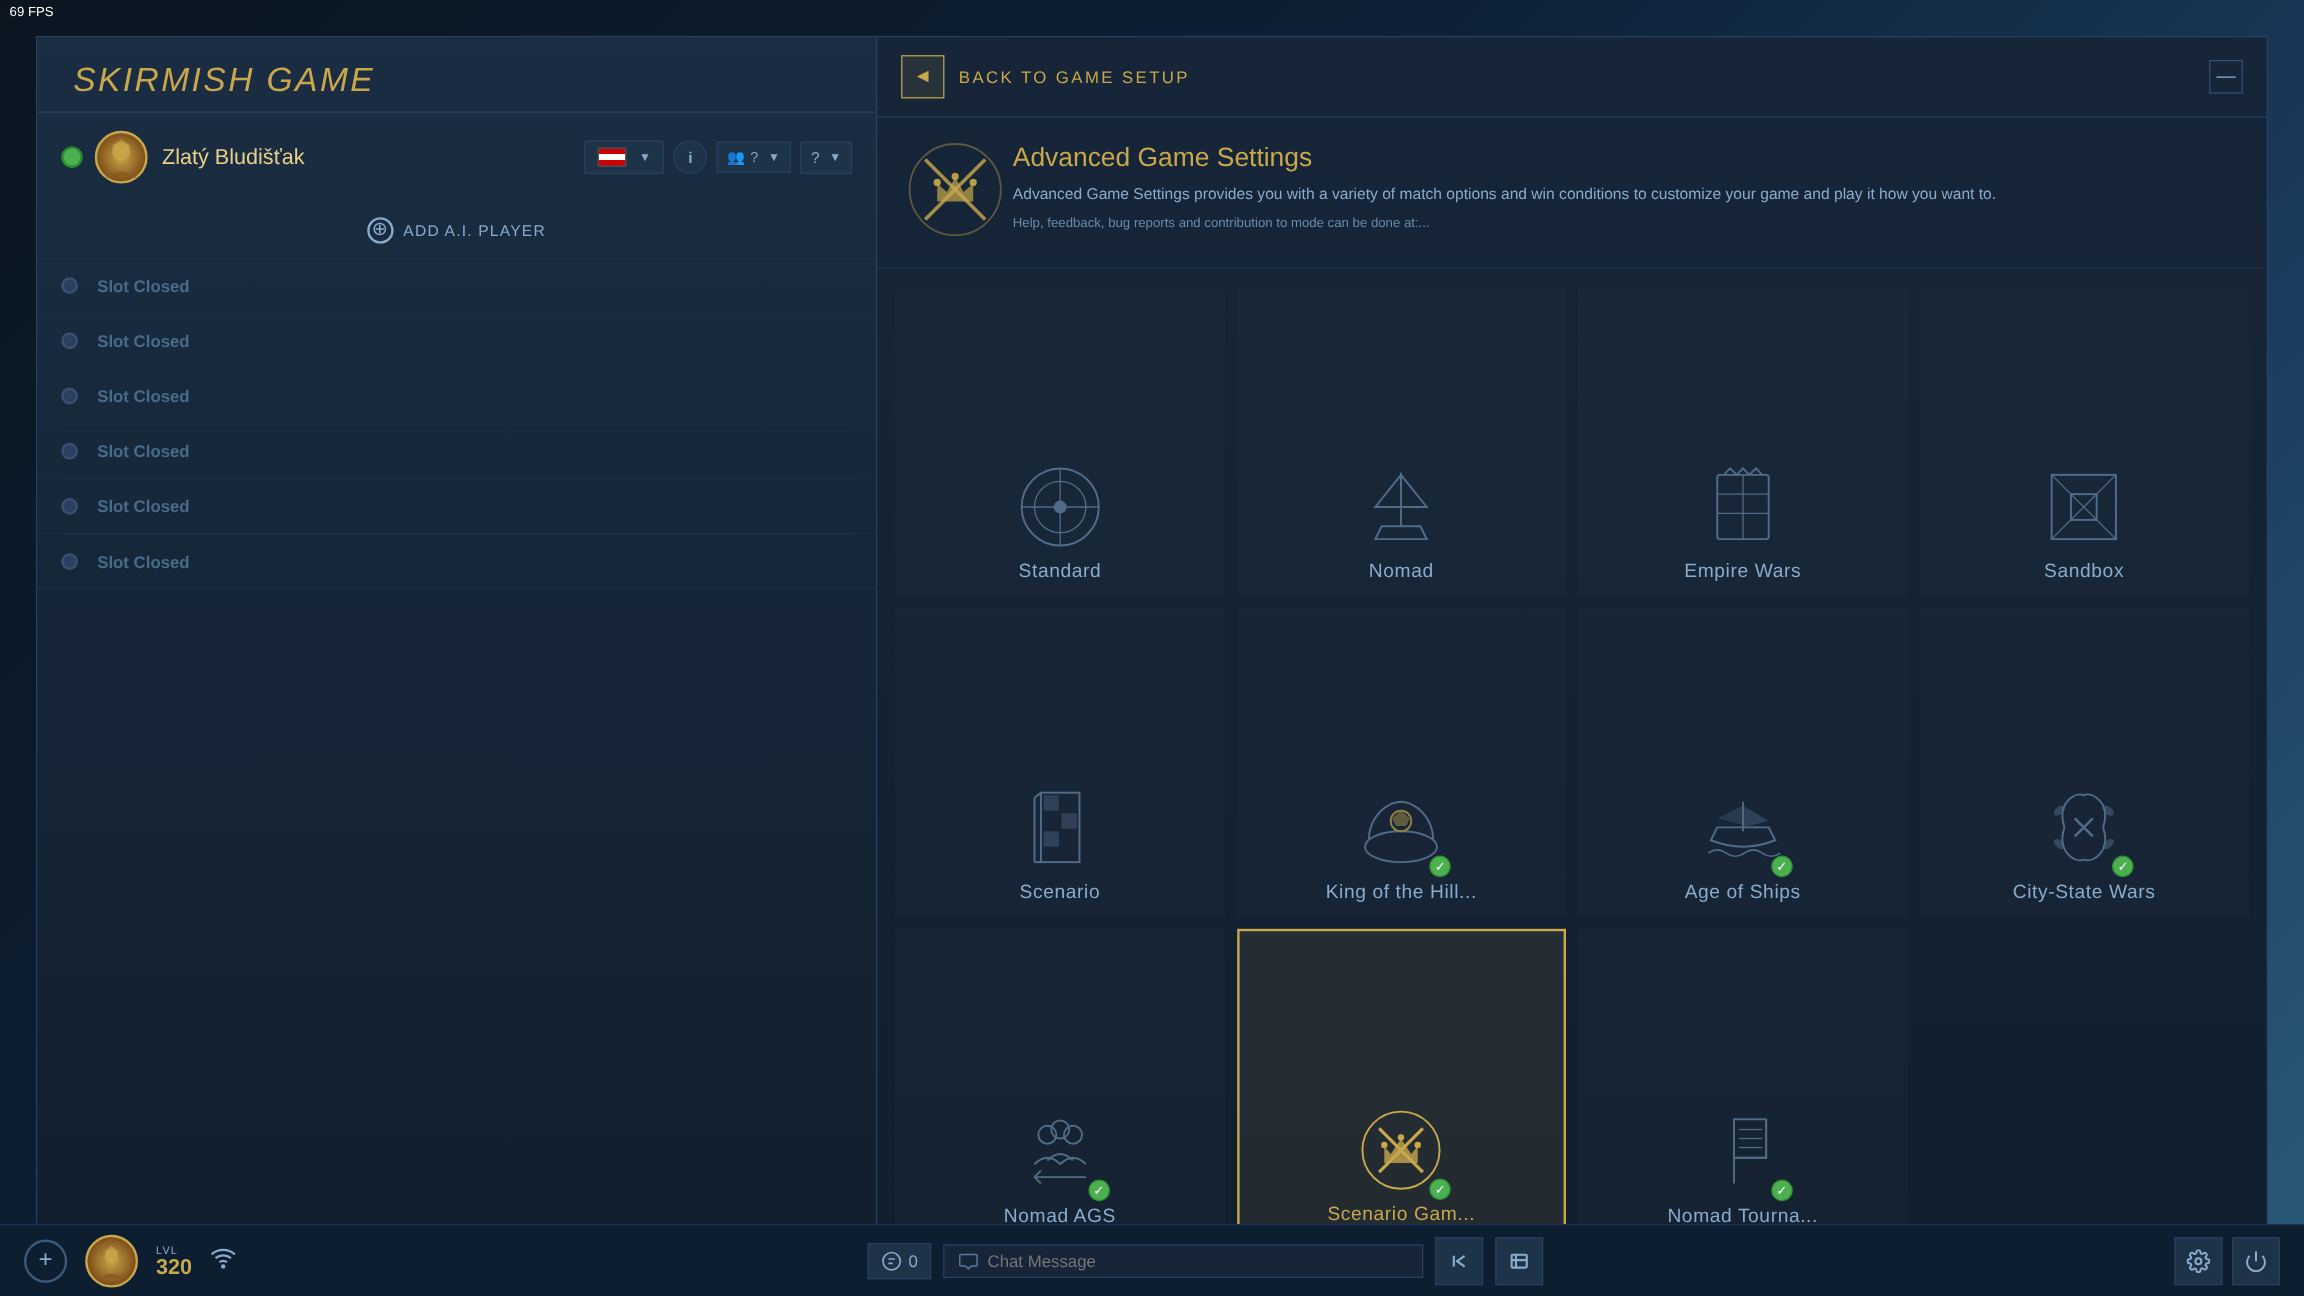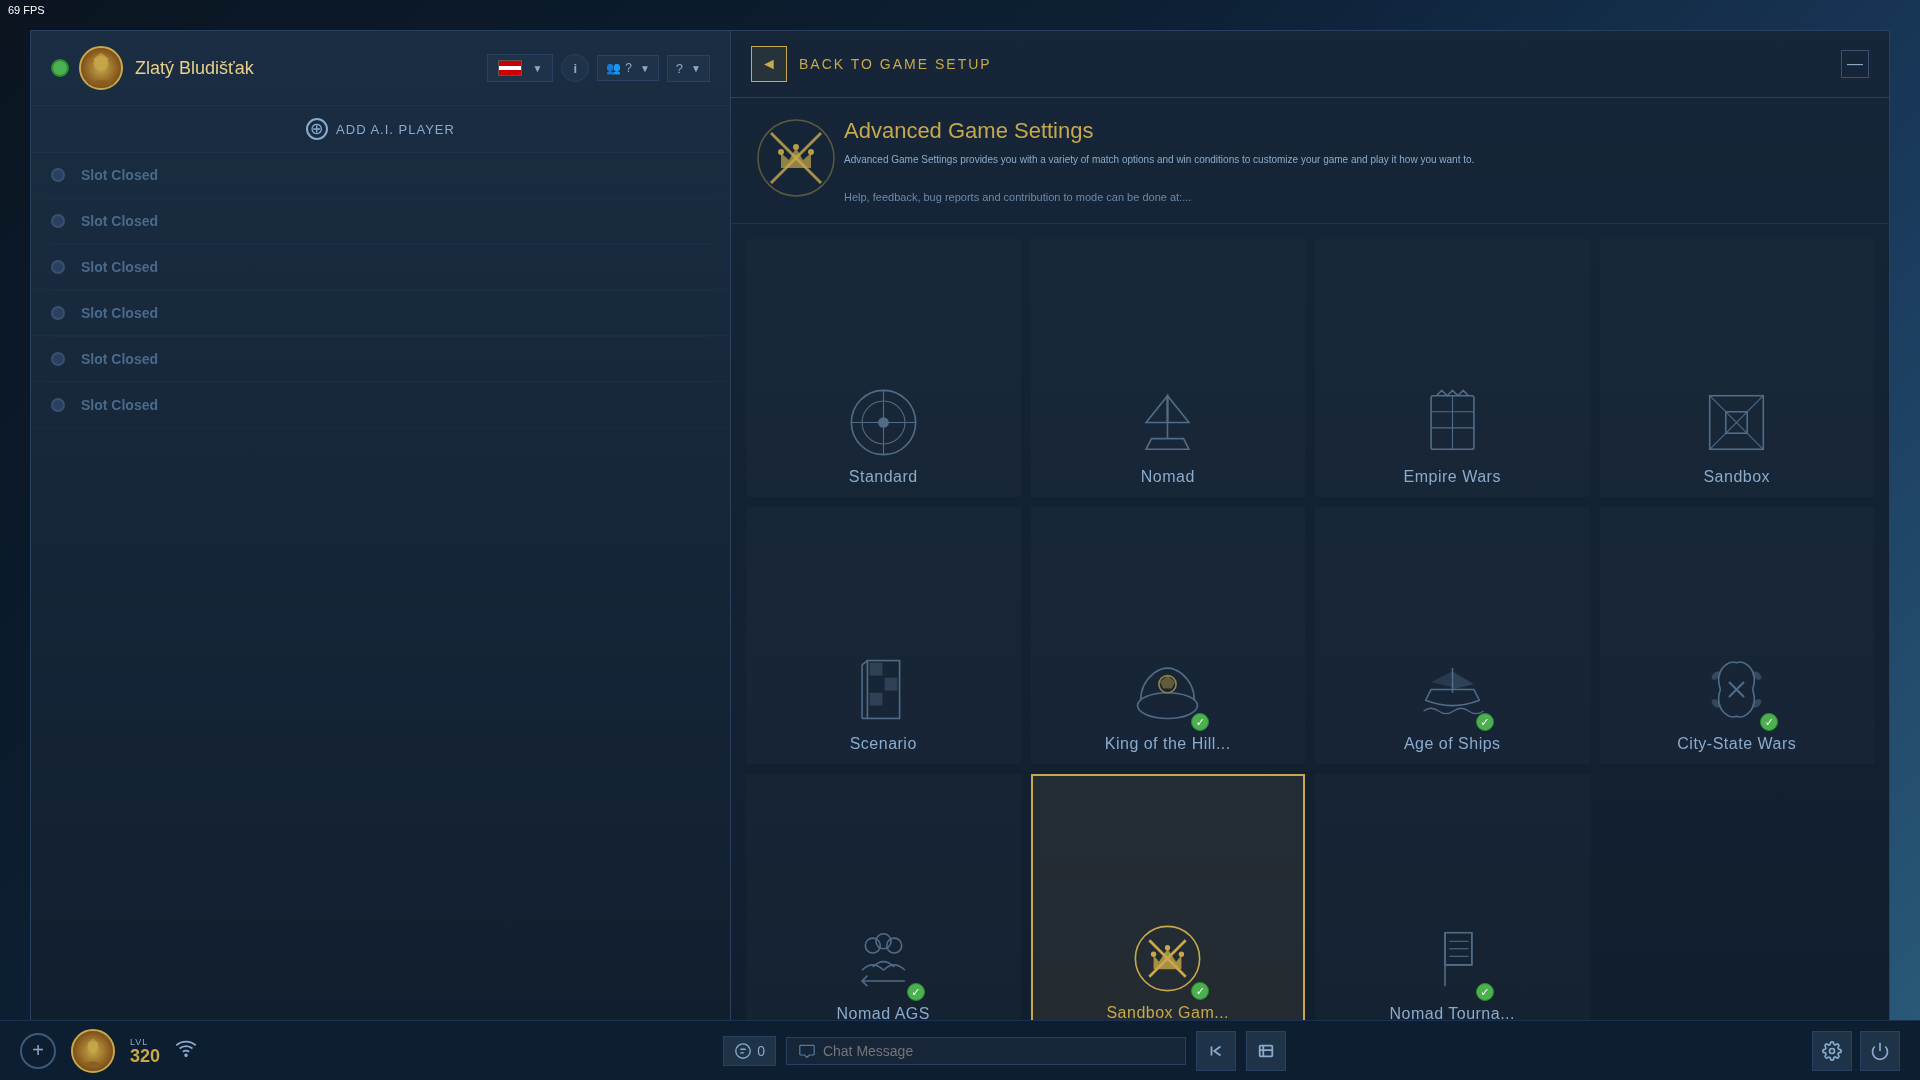--- a/index.html
+++ b/index.html
@@ -320,23 +320,23 @@
     }
 
     .settings-title {
       color: #c8a84b;
       font-size: 22px;
       margin-bottom: 8px;
     }
 
     .settings-desc {
       color: #8aabcc;
-      font-size: 10px;
+      font-size: 13px;
       line-height: 1.5;
-      margin-bottom: 24px;
+      margin-bottom: 8px;
     }
 
     .settings-link {
       color: #6a8aaa;
       font-size: 11px;
     }
 
     
     .modes-grid {
       padding: 15px;
@@ -571,20 +571,23 @@
 </head>
 <body>
 
 <div class="bg-overlay"></div>
 
 <div class="fps-counter">69 FPS</div>
 
 <div class="main-container">
 
   <div class="left-panel">
+    <div class="left-panel-header">
+      <div class="page-title">Skirmish Game</div>
+    </div>
 
     <div class="player-row">
       <div class="player-status-dot"></div>
       <div class="player-avatar">
         <svg viewBox="0 0 40 40" width="38" height="38">
           <circle cx="20" cy="15" r="8" fill="#c8a84b" opacity="0.8"></circle>
           <path d="M6 38 Q20 28 34 38" fill="#8a5c20" opacity="0.9"></path>
           <path d="M12 10 L20 4 L28 10 L24 16 L16 16 Z" fill="#c8a84b" opacity="0.6"></path>
         </svg>
       </div>
@@ -828,21 +831,21 @@
             <line x1="18" y1="18" x2="52" y2="52" stroke="#c8a84b" stroke-width="2.5"></line>
             <line x1="52" y1="18" x2="18" y2="52" stroke="#c8a84b" stroke-width="2.5"></line>
 
             <path d="M22 32 L22 45 L48 45 L48 32 L43 38 L35 26 L27 38 Z" fill="#c8a84b" opacity="0.8"></path>
             <circle cx="22" cy="31" r="2.5" fill="#c8a84b"></circle>
             <circle cx="35" cy="25" r="2.5" fill="#c8a84b"></circle>
             <circle cx="48" cy="31" r="2.5" fill="#c8a84b"></circle>
           </svg>
           <div class="mode-badge">✓</div>
         </div>
-        <span class="mode-label">Sandbox Gam...</span>
+        <span class="mode-label">Scenario Gam...</span>
       </div>
 
       <div class="mode-card">
         <div class="mode-icon">
           <svg viewBox="0 0 70 70">
 
             <rect x="28" y="10" width="25" height="30" fill="none" stroke="#6a8aaa" stroke-width="1.5"></rect>
             <path d="M28 10 L28 60" stroke="#6a8aaa" stroke-width="1.5"></path>
             <path d="M53 10 L53 40 L28 40" fill="none" stroke="#6a8aaa" stroke-width="1.5"></path>
 

